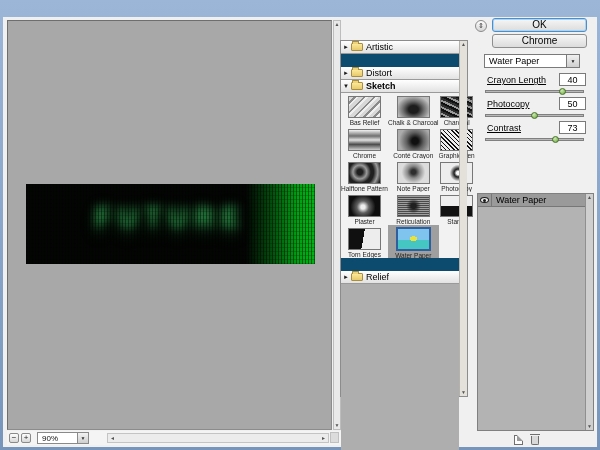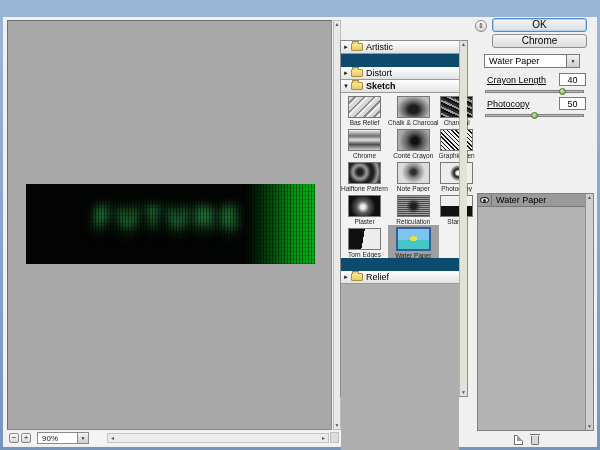--- a/index.html
+++ b/index.html
@@ -310,20 +310,27 @@
           <div class="slider-thumb" style="left: 79%;"></div>
         </div>
       </div>
       <div class="slider-group sg1">
         <span class="slider-label">Photocopy</span>
         <input class="slider-value" value="50" style="">
         <div class="slider-track">
           <div class="slider-thumb" style="left: 50%;"></div>
         </div>
       </div>
+      <div class="slider-group sg2">
+        <span class="slider-label">Contrast</span>
+        <input class="slider-value" value="73" style="">
+        <div class="slider-track">
+          <div class="slider-thumb" style="left: 72%;"></div>
+        </div>
+      </div>
 
       <div class="layers-box">
         <div class="layer-row">
           <span class="eye-cell">
             <span class="eye-icon"></span>
           </span>
           <span class="layer-label">Water Paper</span>
         </div>
         <div class="layers-scroll">
           <span class="scroll-glyph">▲</span>

